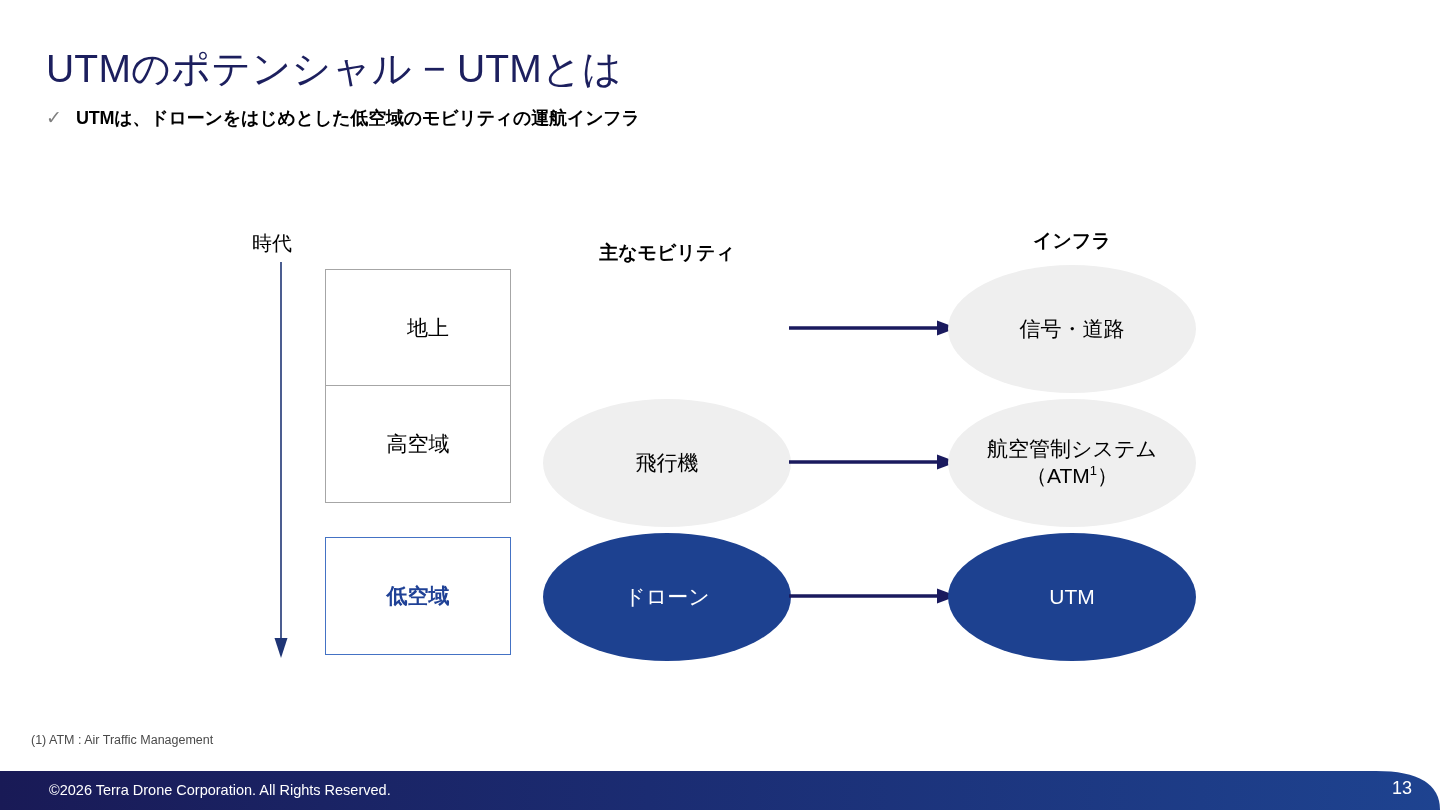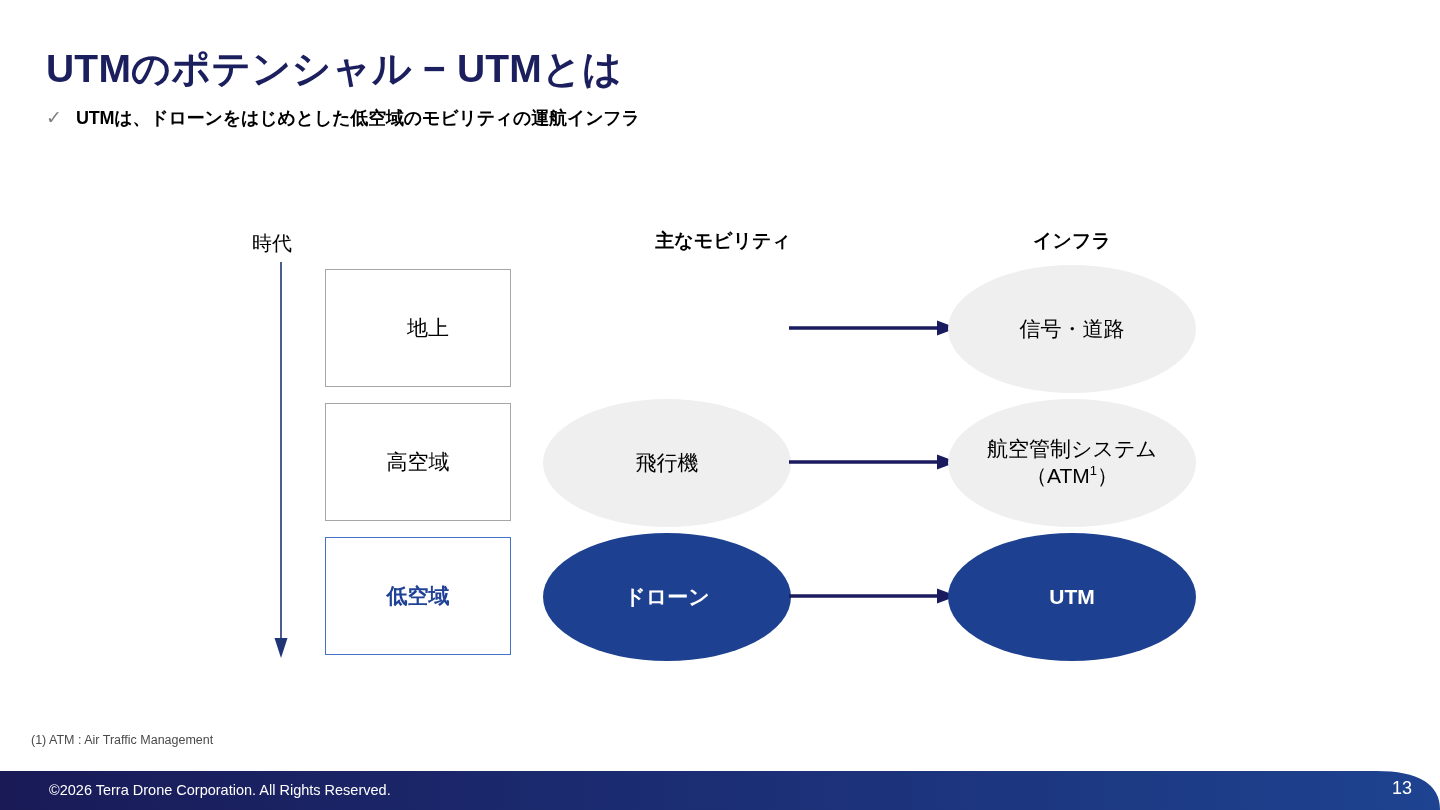--- a/index.html
+++ b/index.html
@@ -15,21 +15,21 @@
     font-family: "Liberation Sans", "DejaVu Sans", sans-serif;
     color: #000000;
   }
 
   
   #slide-title {
     position: absolute;
     left: 46px;
     top: 42px;
     font-size: 39px;
-    font-weight: bold;
+    font-weight: normal;
     color: #1c1f5e;
     letter-spacing: 0.2px;
     white-space: nowrap;
   }
   #subtitle-row {
     position: absolute;
     left: 46px;
     top: 106px;
     display: flex;
     align-items: baseline;
@@ -59,21 +59,21 @@
 
   .col-header {
     position: absolute;
     font-size: 19px;
     font-weight: bold;
     color: #000000;
     text-align: center;
     white-space: nowrap;
   }
   #header-era      { left: 252px; top: 230px; font-weight: normal; font-size: 20px; }
-  #header-mobility { left: 543px; top: 228px; width: 248px; text-align: right; }
+  #header-mobility { left: 543px; top: 240px; width: 248px; }
   #header-infra    { left: 948px; top: 228px; width: 248px; }
 
   
   #timeline-arrow {
     position: absolute;
     left: 268px;
     top: 262px;
   }
 
   
@@ -85,21 +85,21 @@
     box-sizing: border-box;
     border: 1px solid #a6a6a6;
     background: #ffffff;
     display: flex;
     align-items: center;
     justify-content: center;
     font-size: 21px;
     color: #000000;
   }
   #era-box-0 { top: 269px; padding-left: 20px; }
-  #era-box-1 { top: 403px; align-items: center; }
+  #era-box-1 { top: 385px; align-items: center; }
   #era-box-2 {
     top: 537px;
     border: 1.5px solid #4472c4;
     font-weight: bold;
     color: #1f4196;
   }
 
   
   .ellipse {
     position: absolute;
@@ -111,21 +111,21 @@
     justify-content: center;
     text-align: center;
     font-size: 21px;
     line-height: 1.28;
     background: #efefef;
     color: #000000;
   }
   .ellipse.accent {
     background: #1d4190;
     color: #ffffff;
-    font-weight: bold;
+    font-weight: normal;
   }
   .ellipse.mobility { left: 543px; }
   .ellipse.infra    { left: 948px; }
   .row-0 { top: 265px; }
   .row-1 { top: 399px; }
   .row-2 { top: 533px; }
 
   sup.fn { font-size: 0.62em; vertical-align: super; line-height: 0; }
 
   

